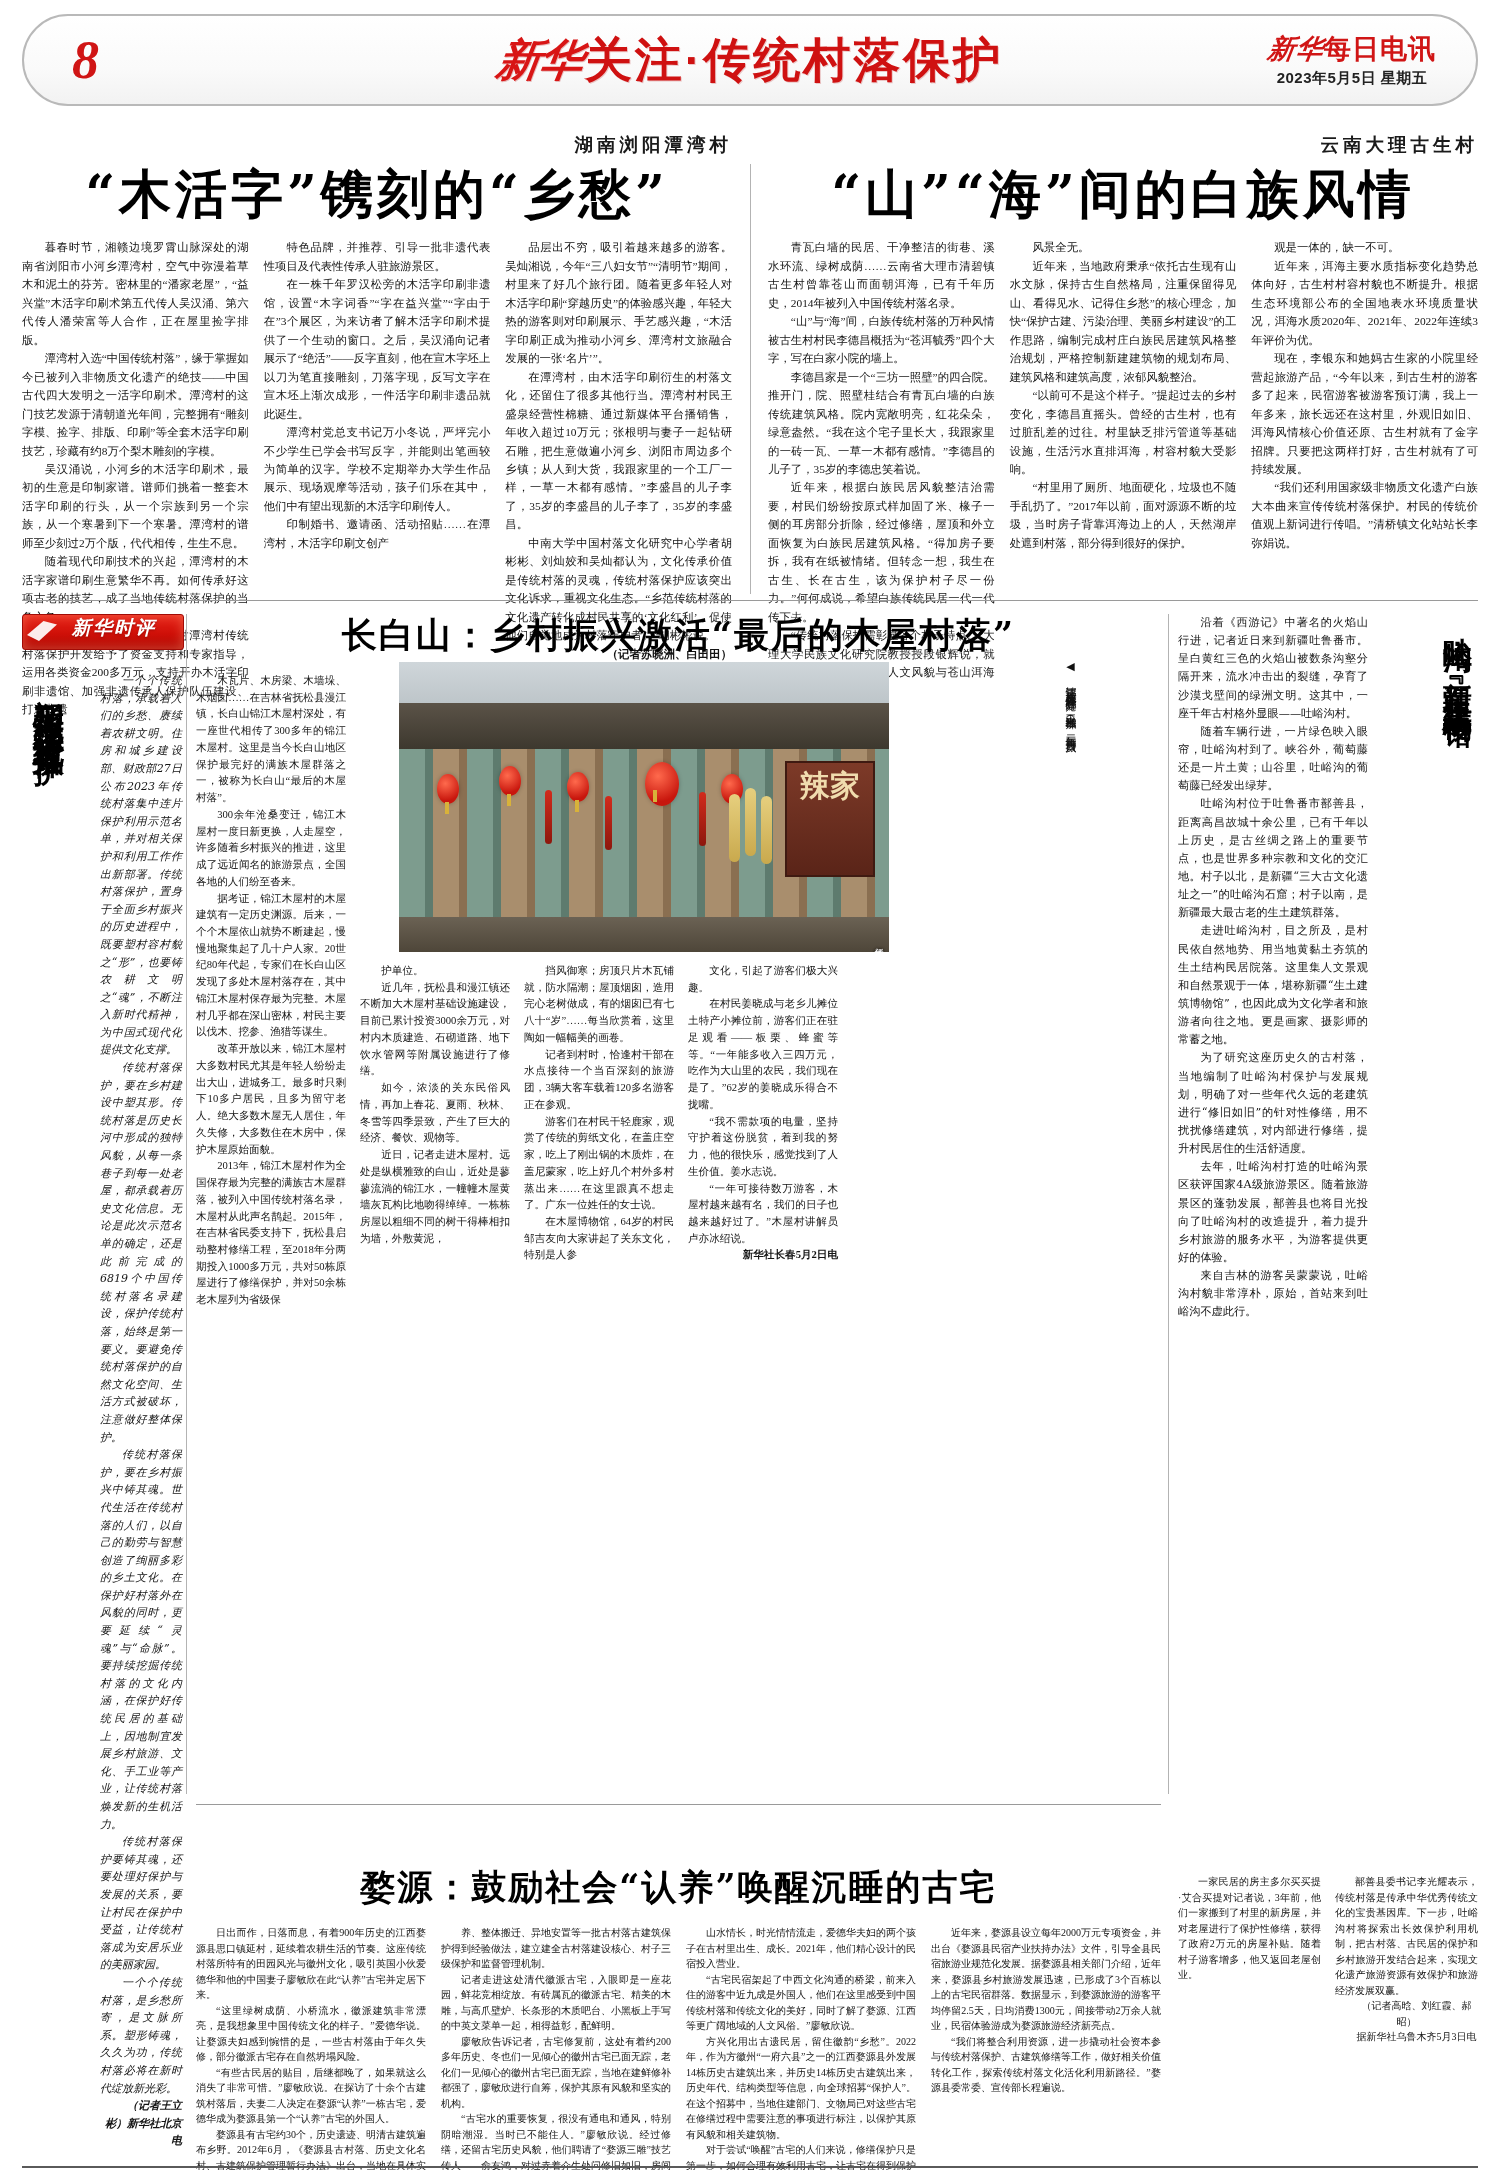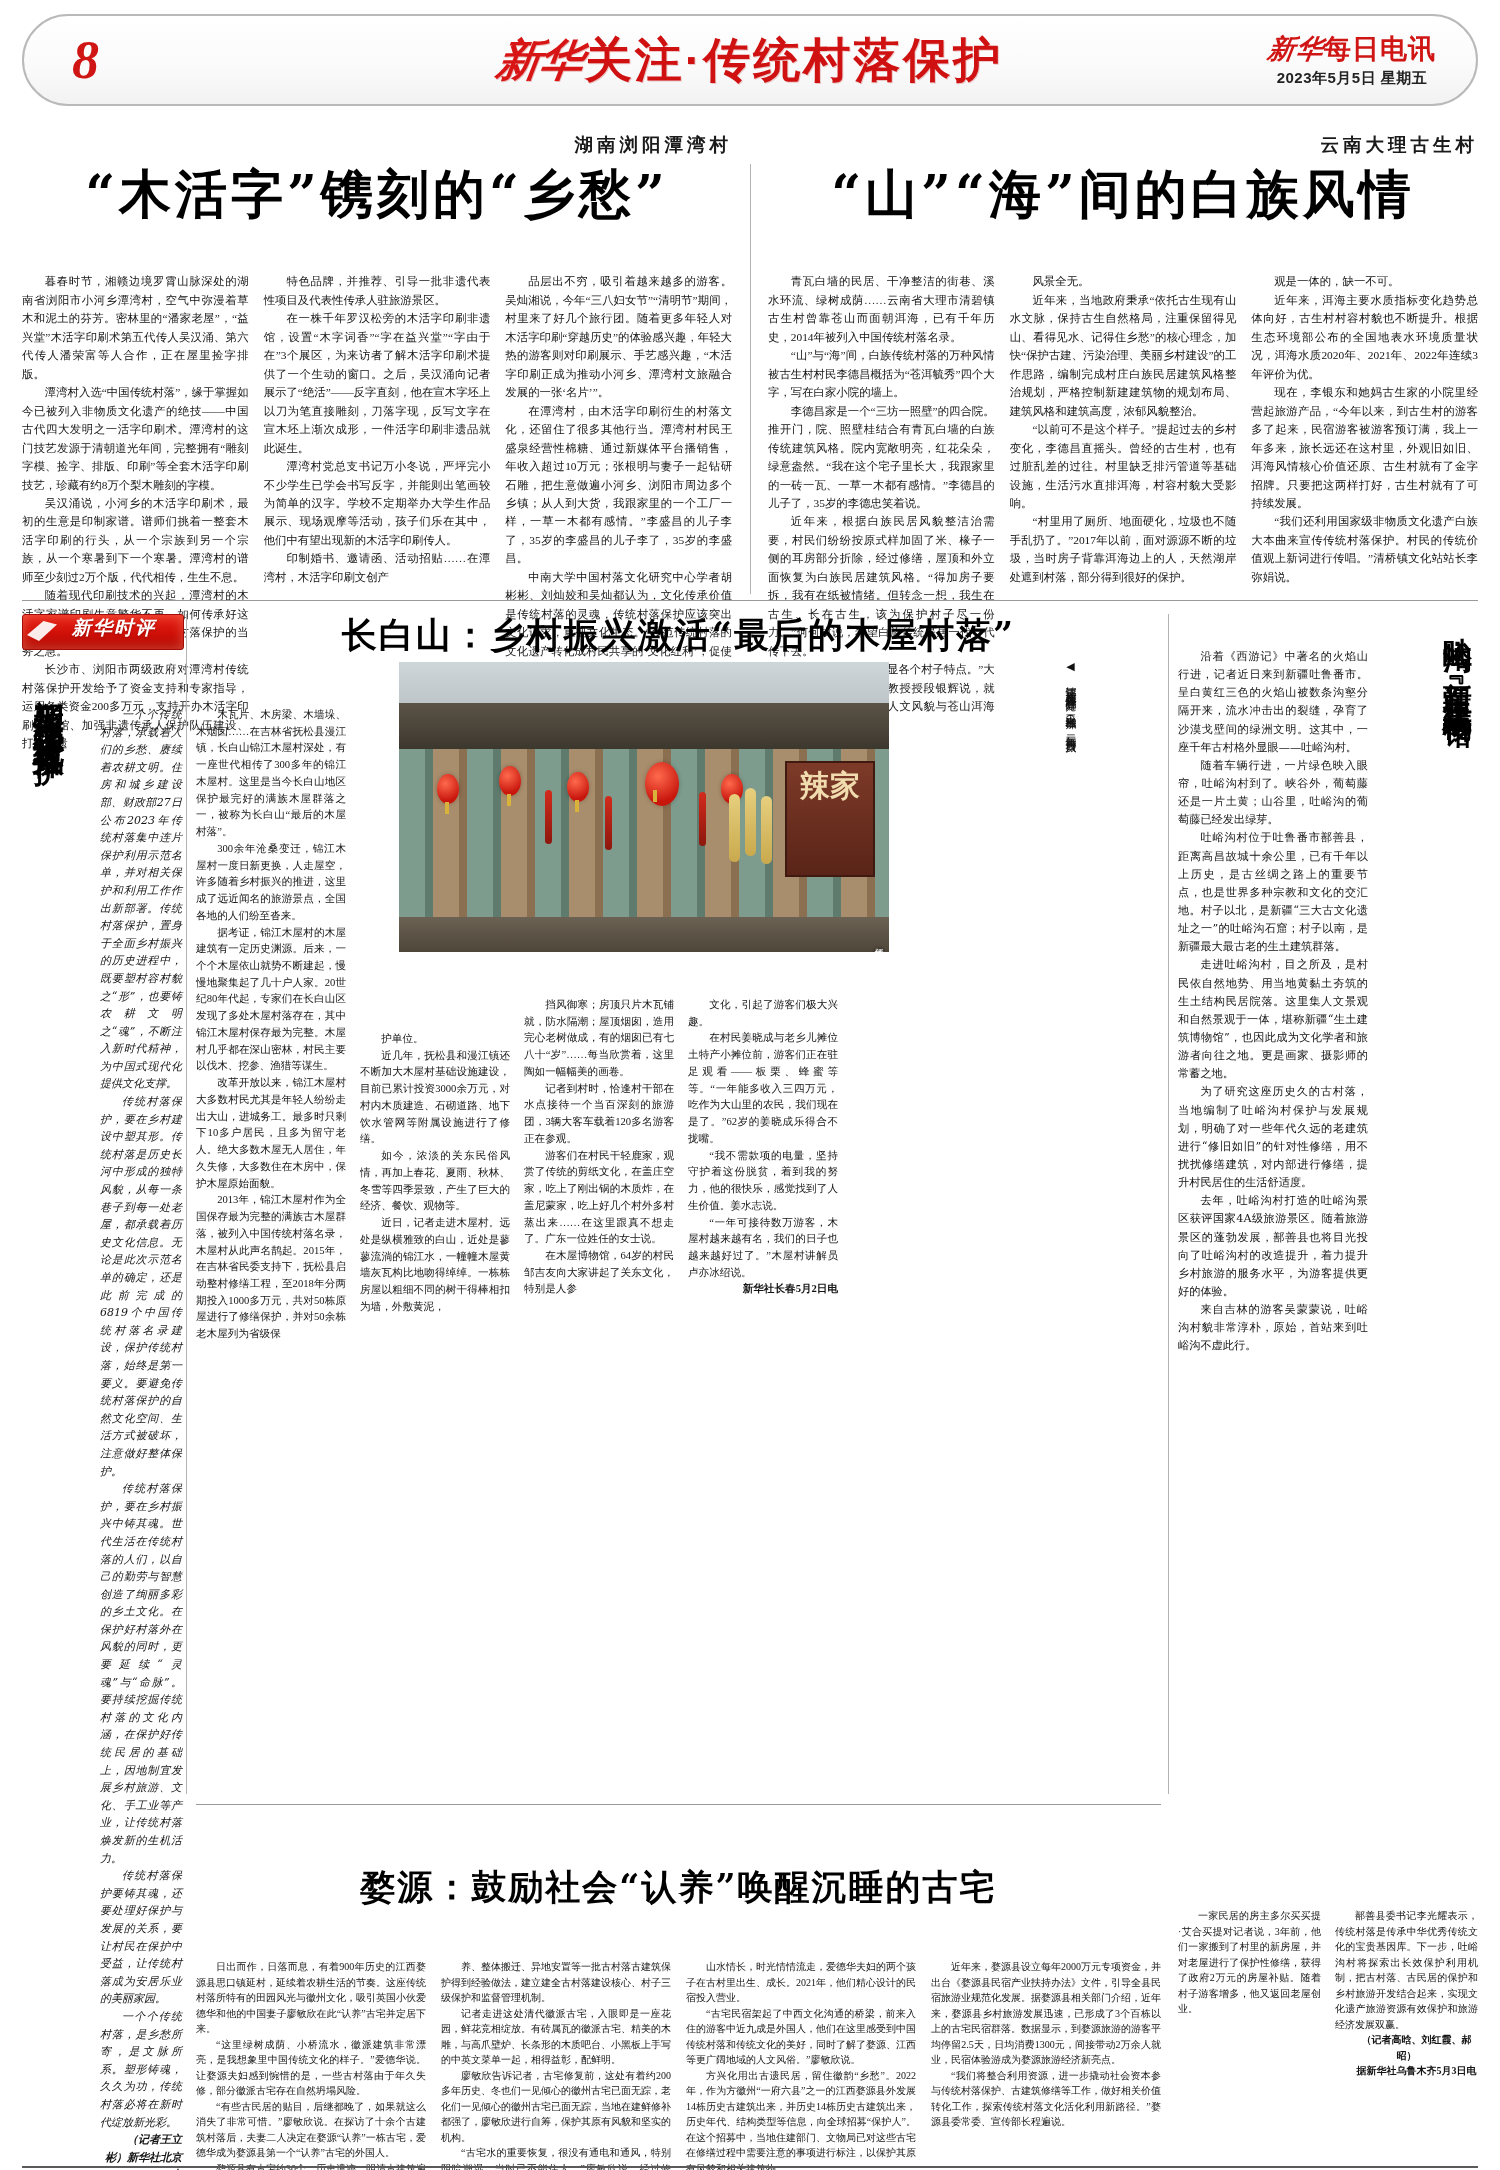--- a/index.html
+++ b/index.html
@@ -62,25 +62,24 @@
   .mr-date{
     font-size:15px;font-weight:700;color:#222;margin-top:3px;
     font-family:"Liberation Sans",sans-serif;letter-spacing:.5px;white-space:nowrap;
   }
 
   
   .col-text{
     font-size:11.4px;line-height:1.62;text-align:justify;
     color:#141414;
     font-family:"Liberation Serif","DejaVu Serif",serif;
-    margin-top:34px;
   }
   .col-text p{margin:0 0 0 0;text-indent:2em;}
   .byline{font-weight:700;text-align:right;text-indent:0;}
-  .byline-c{font-weight:700;text-align:center;text-indent:0;}
+  .byline-c{font-weight:400;text-align:center;text-indent:0;}
 
   
   .top-zone{position:absolute;top:118px;left:22px;width:1456px;height:470px;}
   .story{position:absolute;top:0;}
   .story .kicker{
     text-align:right;font-size:18.5px;font-weight:700;letter-spacing:4px;
     font-family:"Liberation Sans",sans-serif;color:#1a1a1a;margin-bottom:6px;
   }
   .story .headline{
     text-align:center;font-size:52px;font-weight:700;letter-spacing:4px;

